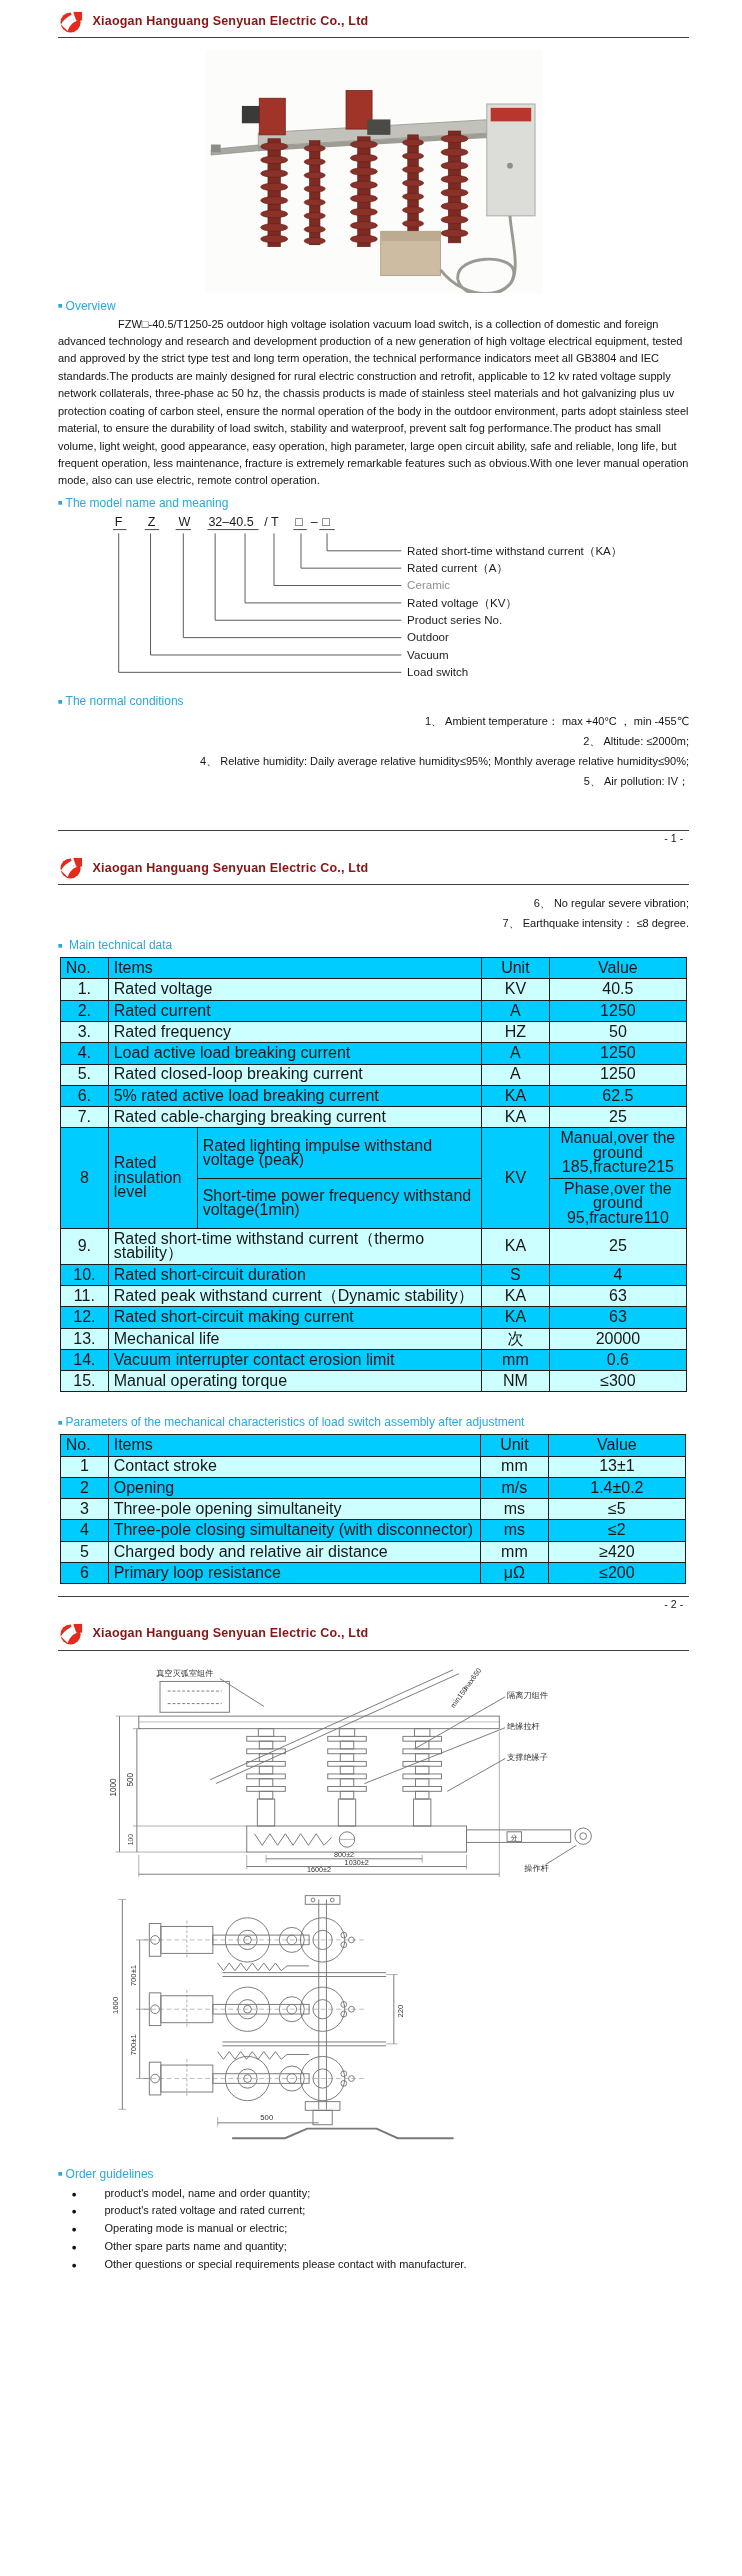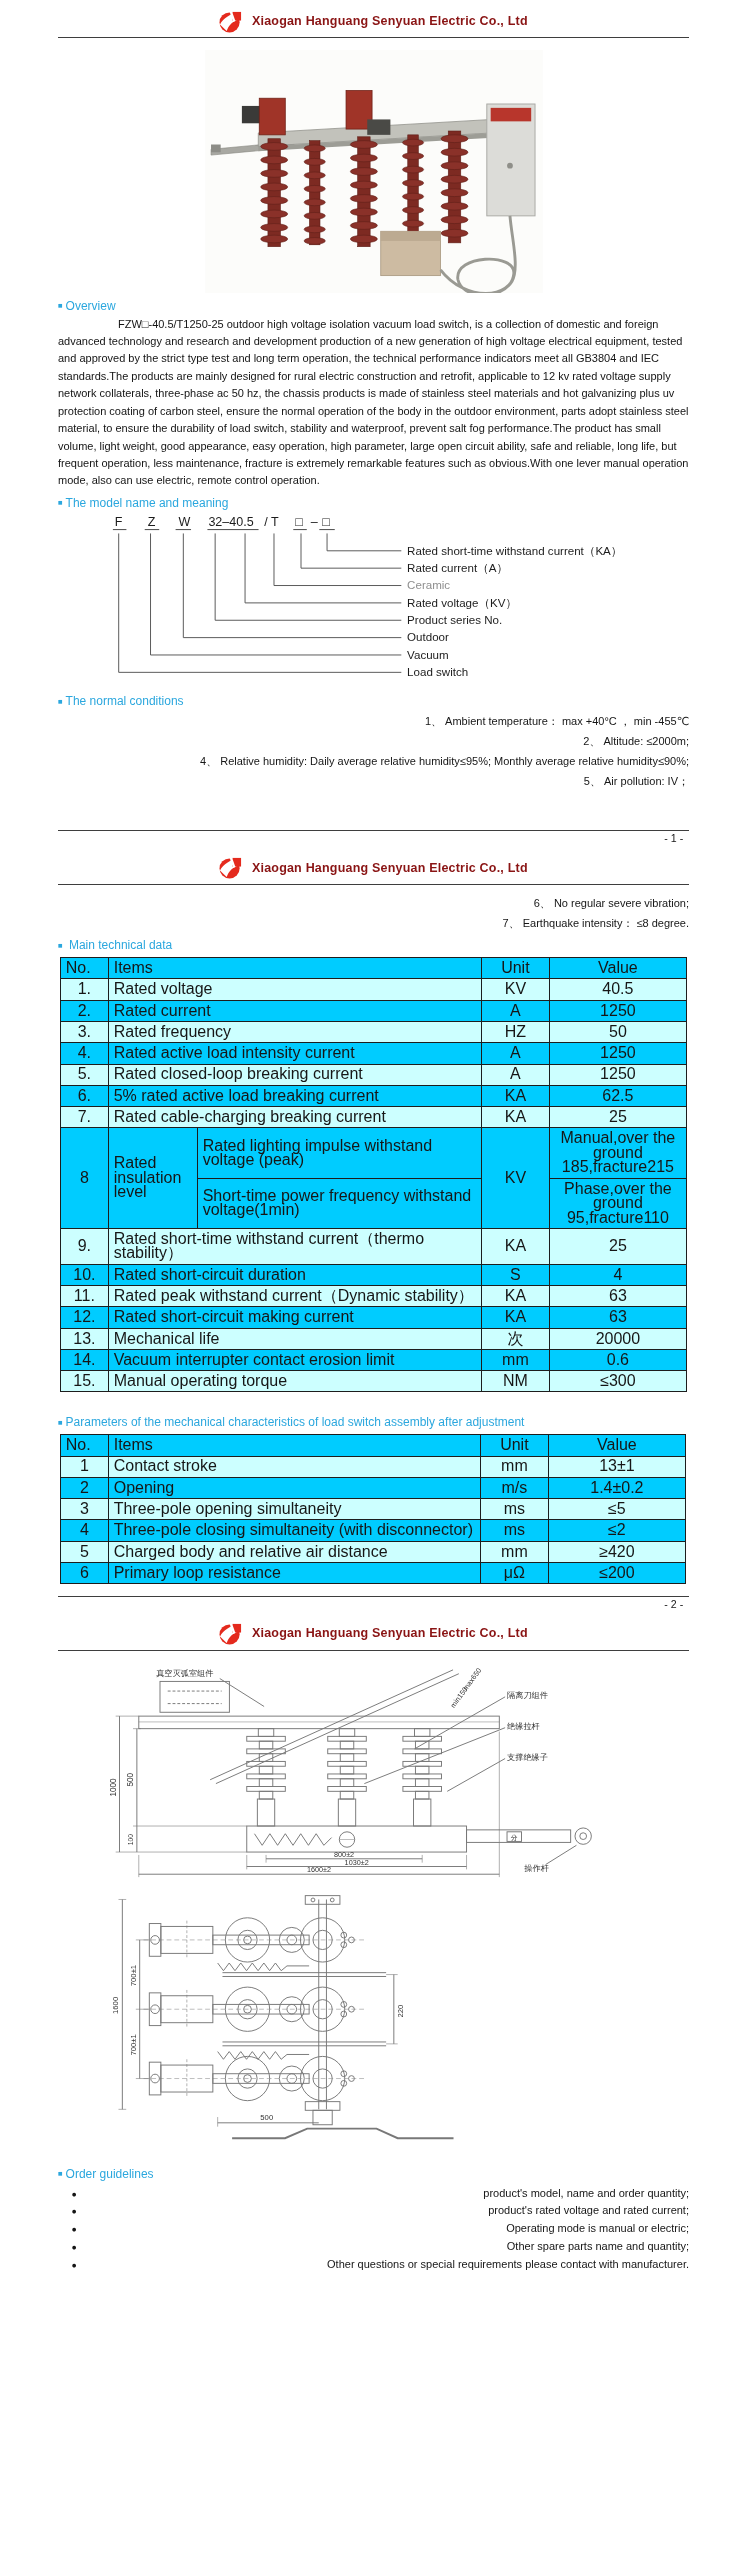--- a/index.html
+++ b/index.html
@@ -1,20 +1,20 @@
 <!DOCTYPE html>
 <html><head>
 <meta charset="utf-8">
 <style>
   * { box-sizing: border-box; margin: 0; padding: 0; }
   html,body { background:#ffffff; }
   body { width:743px; font-family:"Liberation Sans","DejaVu Sans",sans-serif; color:#161616; }
   .doc { width:743px; height:2576px; overflow:hidden; background:#fff; padding:0 54px 0 58px; }
 
-  .hdr { display:flex; align-items:center; gap:8.7px; padding:9.6px 1.9px 4.8px 1.9px; border-bottom:1.9px solid #3e3e3e;justify-content:center; }
+  .hdr { display:flex; align-items:center; gap:8.7px; padding:9.6px 1.9px 4.8px 1.9px; border-bottom:1.9px solid #3e3e3e; }
   .company { font-size:12.5px; font-weight:bold; color:#8a1414; letter-spacing:0.2px; }
   .logo { flex:0 0 auto; }
 
   .photo { display:block; margin:11.6px auto 1.9px auto; }
 
   .sec-h { color:#2ba7de; font-size:12px; margin:5.8px 0 2.9px 0; }
   .sec-h .sq { font-size:7.7px; vertical-align:1.4px; margin-right:2.9px; }
 
   .body-text { font-size:11px; line-height:17.4px; margin:2.9px 0 1.9px 0; color:#141414; }
   .indent { text-indent:60px; }
@@ -32,21 +32,21 @@
   td,th { border:1px solid #1d1d1d; padding:2.9px 4.8px; text-align:center; vertical-align:middle;
           line-height:14.5px; font-weight:normal; overflow:hidden; }
   th.l, td.item { text-align:left; }
   tr.r-hdr { background:#00ccff; }
   tr.lt { background:#ccffff; }
   tr.dk { background:#00ccff; }
 
   .guide { list-style:none; margin:2.9px 0 0 13.5px; font-size:11px; }
   .guide li { display:flex; margin:5.8px 0; }
   .guide .dot { width:33px; font-size:8.7px; padding-top:1.9px; }
-  .guide .g-text { flex:1;text-align:right; }
+  .guide .g-text { flex:1; }
 
   .mt-params { margin-top:23px; }
   .mt-dims { margin-top:135px; }
   .mt-order { margin-top:23px; }
   .dwg { display:block; }
   .dwg1 { margin:15.4px 0 0 17.4px; }
   .dwg2 { margin:5.8px 0 0 29px; }
   svg text { font-family:"Liberation Sans","DejaVu Sans",sans-serif; }
 </style>
 </head>
@@ -250,21 +250,21 @@
       <td>1250</td>
     </tr>
     <tr class="lt">
       <td>3.</td>
       <td class="item" colspan="2">Rated frequency</td>
       <td>HZ</td>
       <td>50</td>
     </tr>
     <tr class="dk">
       <td>4.</td>
-      <td class="item" colspan="2">Rated active load intensity current</td>
+      <td class="item" colspan="2">Load active load breaking current</td>
       <td>A</td>
       <td>1250</td>
     </tr>
     <tr class="lt">
       <td>5.</td>
       <td class="item" colspan="2">Rated closed-loop breaking current</td>
       <td>A</td>
       <td>1250</td>
     </tr>
     <tr class="dk">

